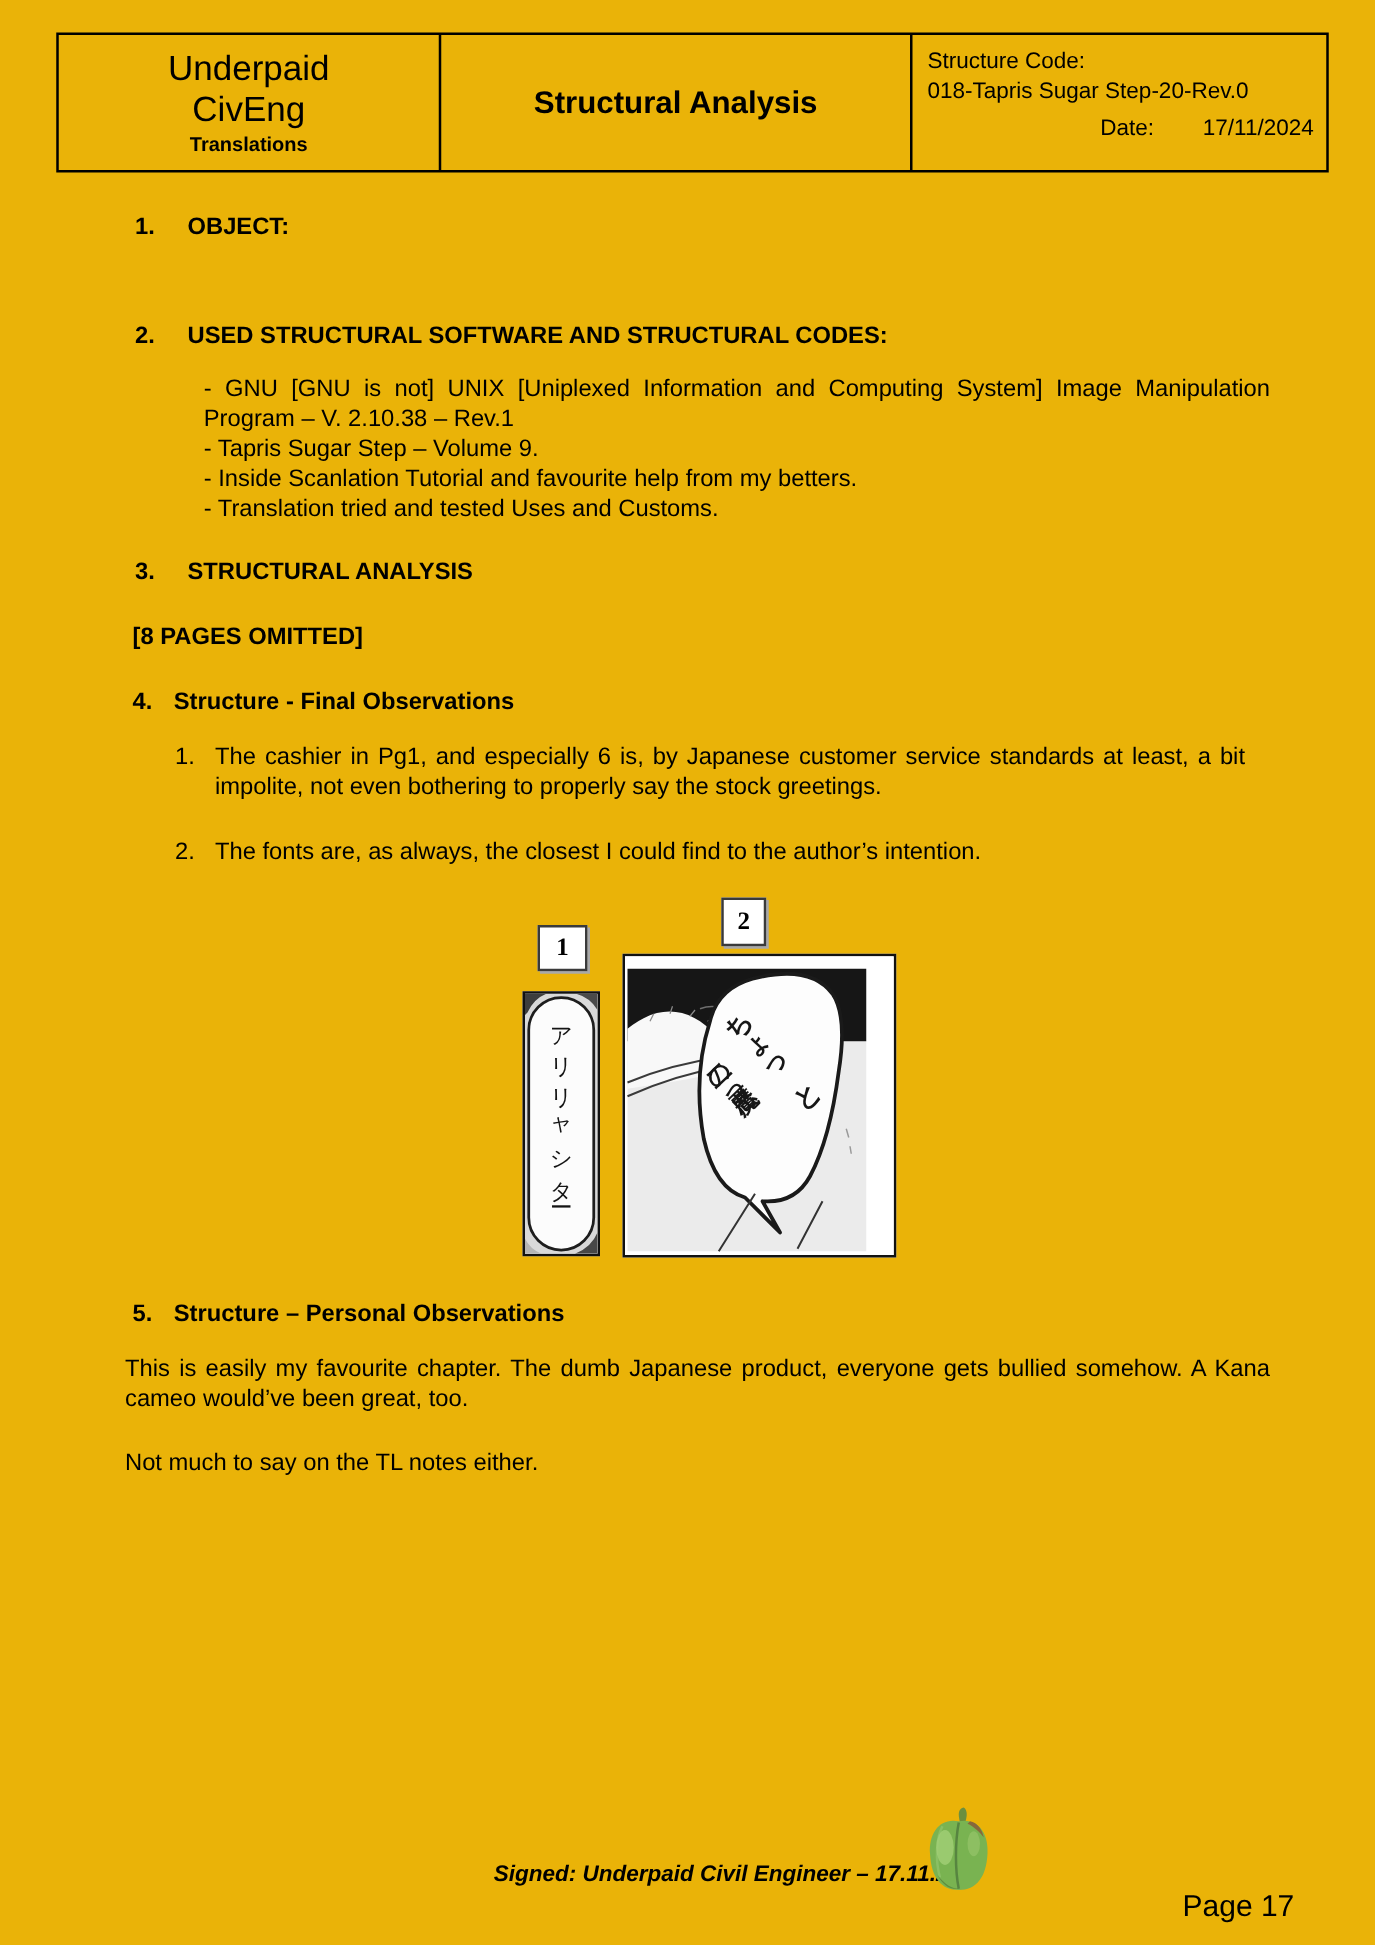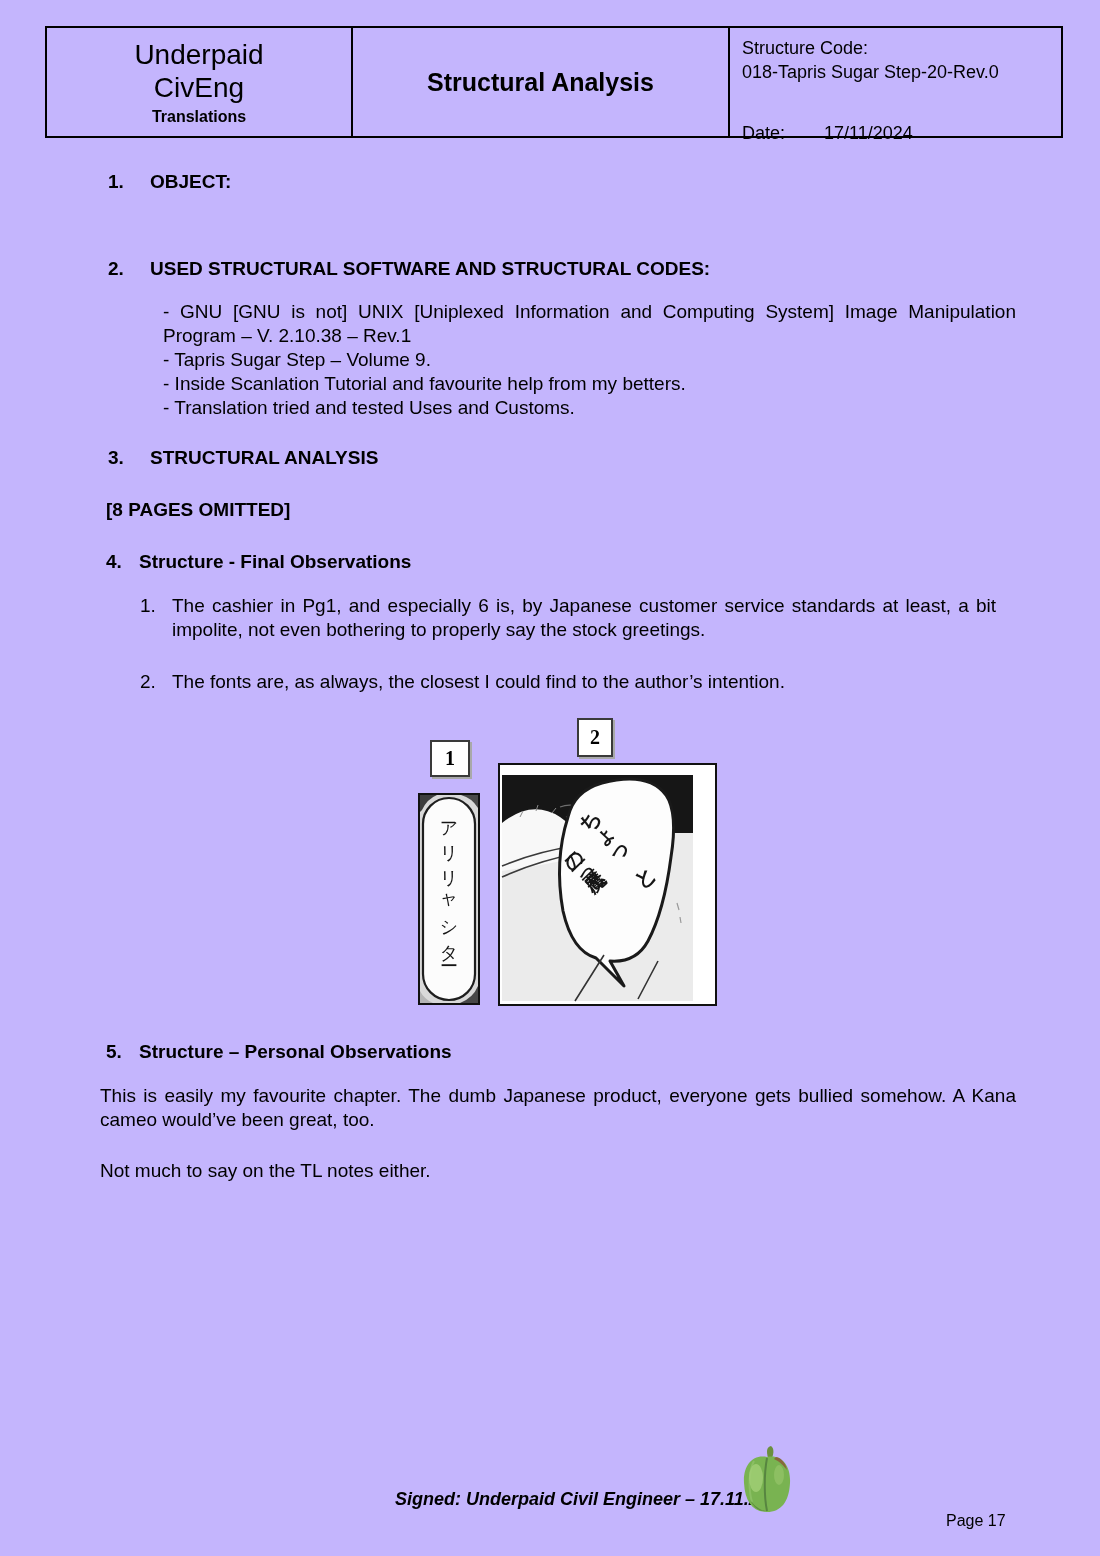--- a/index.html
+++ b/index.html
@@ -1,31 +1,31 @@
 <!DOCTYPE html>
 <html><head>
 <meta charset="utf-8">
 <style>
   * { margin:0; padding:0; box-sizing:border-box; }
   html,body { background:#ffffff; }
   body { font-family:"Liberation Sans", sans-serif; color:#000; }
-  .page { position:relative; width:1100px; height:1556px; background:#c4b5fd; overflow:hidden; }
+  .page { position:relative; width:1100px; height:1556px; background:#eab308; overflow:hidden; }
 
   
   .header-table { position:absolute; left:45px; top:26px; width:1018px; height:112px;
     border:2px solid #000; display:flex; }
   .hcell { height:100%; }
   .hcell-logo { width:306px; border-right:2px solid #000; display:flex; flex-direction:column;
     align-items:center; justify-content:center; }
   .logo-big { font-size:28px; line-height:33px; }
   .logo-small { font-size:16px; font-weight:bold; margin-top:4px; }
   .hcell-title { width:377px; border-right:2px solid #000; display:flex; align-items:center; justify-content:center; }
   .doc-title { font-weight:bold; font-size:25px; }
   .hcell-meta { flex:1; padding:8px 10px 0 12px; font-size:18px; line-height:24px; }
-  .meta-date-row { margin-top:37px; }
+  .meta-date-row { margin-top:6px;text-align:right; }
   .meta-date-value { margin-left:34px; }
 
   
   .abs { position:absolute; }
   .body-text { font-size:19px; line-height:24px; }
   .heading { font-size:19px; line-height:24px; font-weight:bold; display:flex; }
   .hnum-wide { width:42px; flex:none; }
   .hnum-narrow { width:33px; flex:none; }
   .justify { text-align:justify; }
   .list-item { display:flex; font-size:19px; line-height:24px; }
@@ -44,21 +44,21 @@
   .p1-text span { writing-mode:vertical-rl; text-orientation:mixed; font-size:18px;
     letter-spacing:4px; color:#141414; }
   .p2-text { position:absolute; writing-mode:vertical-rl; text-orientation:mixed;
     color:#161616; font-weight:bold; }
   .p2-line1 { left:96px; top:24px; font-size:21px; letter-spacing:2px; transform:rotate(-44deg); }
   .p2-line2 { left:64px; top:74px; font-size:19px; letter-spacing:1px; transform:rotate(-44deg); }
 
   
   .signed { font-size:18px; font-weight:bold; font-style:italic; }
   .pepper { position:absolute; left:736px; top:1444px; width:62px; height:74px; }
-  .page-num { font-size:16px; }
+  .page-num { font-size:24px; }
 </style>
 </head>
 <body>
 
 <div class="page">
 
   <div class="header-table">
     <div class="hcell hcell-logo">
       <div class="logo-big">Underpaid</div>
       <div class="logo-big">CivEng</div>

